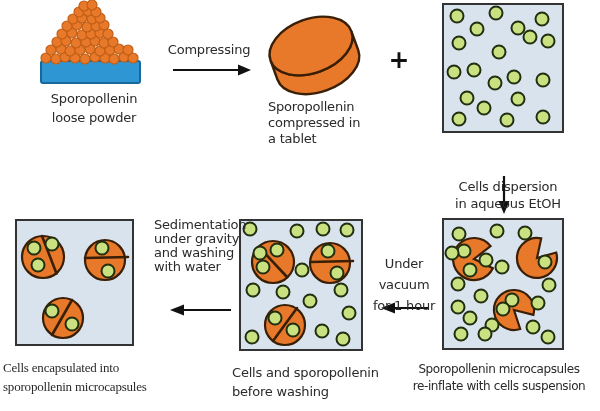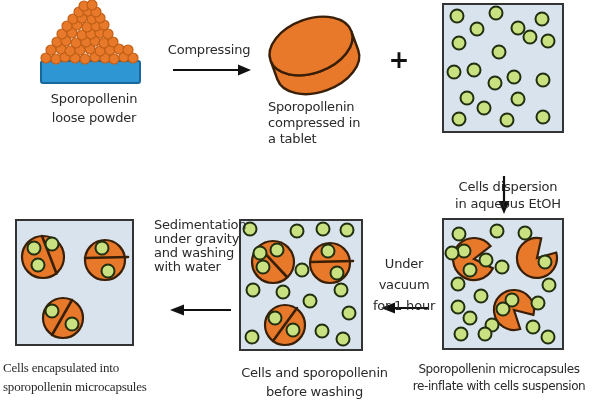--- a/index.html
+++ b/index.html
@@ -242,21 +242,21 @@
 <div class="lbl c" style="left:433px;top:142px;width:150px;line-height:17px;margin-top:36px;">Cells dispersion
 in aqueous EtOH</div>
 
 <div class="lbl c" style="left:368px;top:233px;width:72px;line-height:21px;margin-top:20px;">Under
 vacuum
 for 1 hour</div>
 
 <div class="lbl c sm" style="left:394px;top:361px;width:210px;line-height:17px;">Sporopollenin microcapsules
 re-inflate with cells suspension</div>
 
-<div class="lbl" style="left:232px;top:363px;width:165px;line-height:19px;text-align:center;">Cells and sporopollenin
+<div class="lbl" style="left:232px;top:363px;width:165px;line-height:19px;">Cells and sporopollenin
 before washing</div>
 
 <div class="lbl" style="left:154px;top:218px;width:104px;line-height:14px;">Sedimentation
 under gravity
 and washing
 with water</div>
 
 <div class="lbl" style="left:3px;top:358px;width:200px;line-height:19px;font-family:Liberation Serif, serif;">Cells encapsulated into
 sporopollenin microcapsules</div>
 

